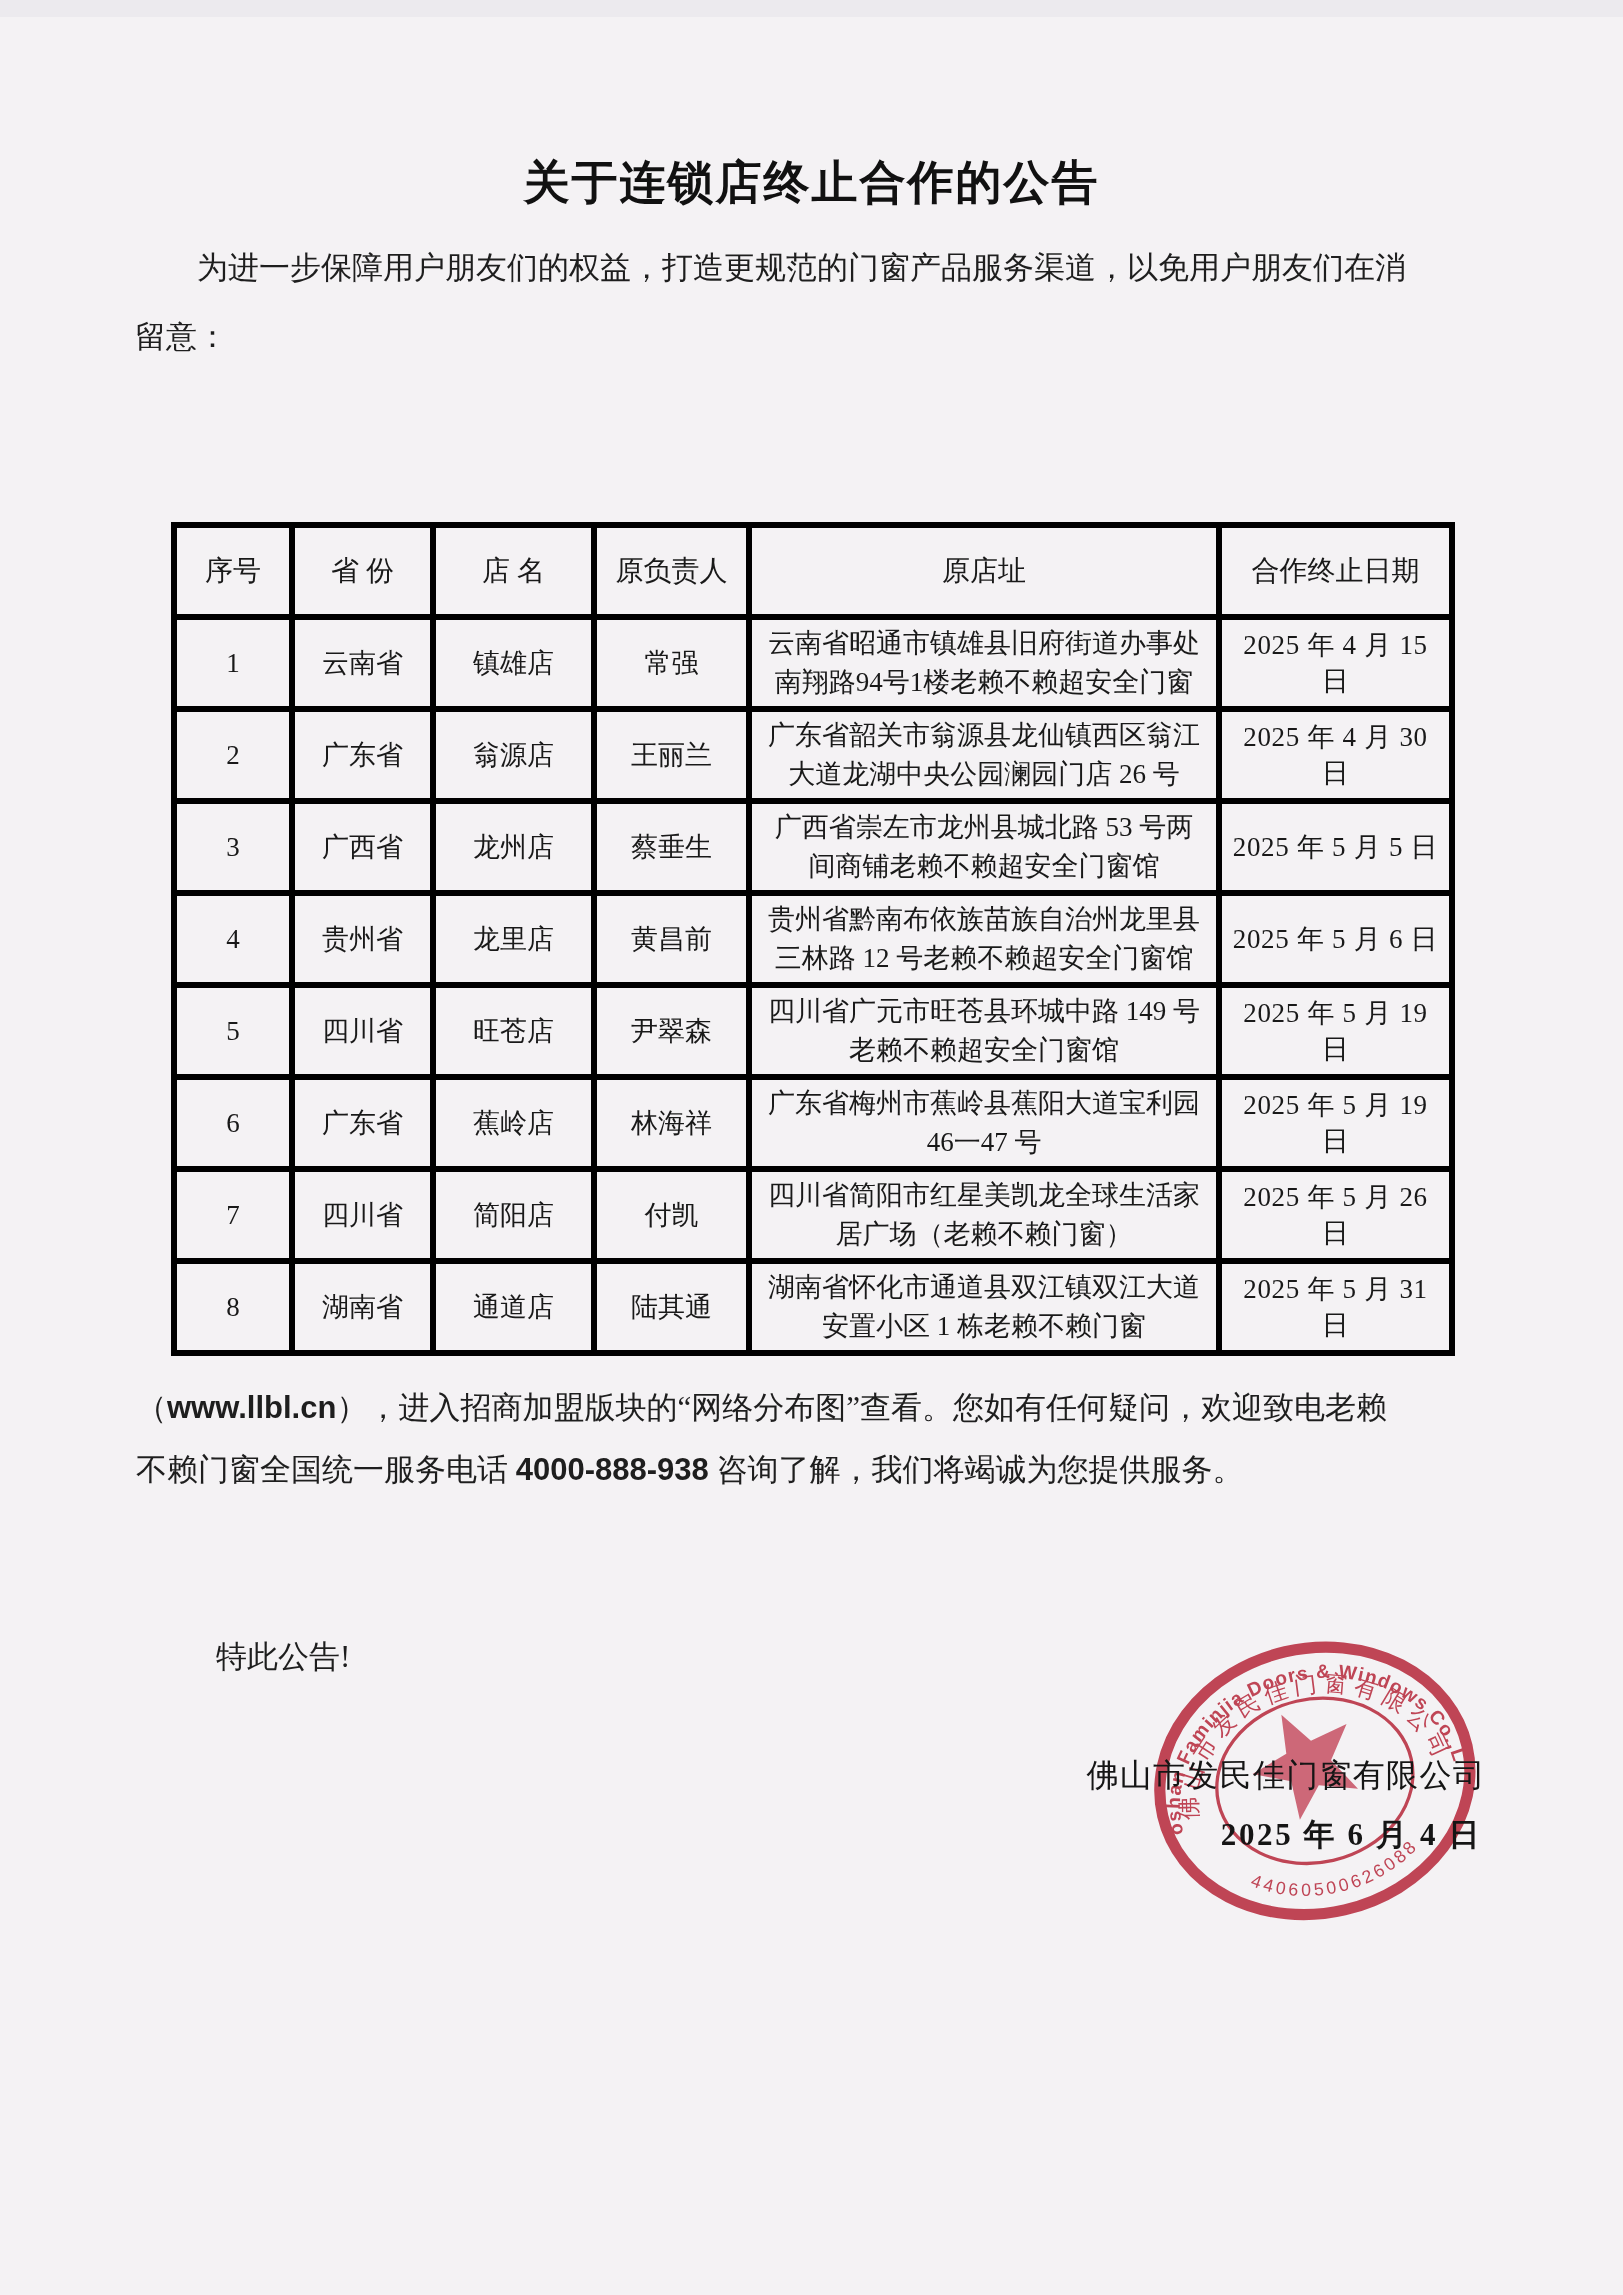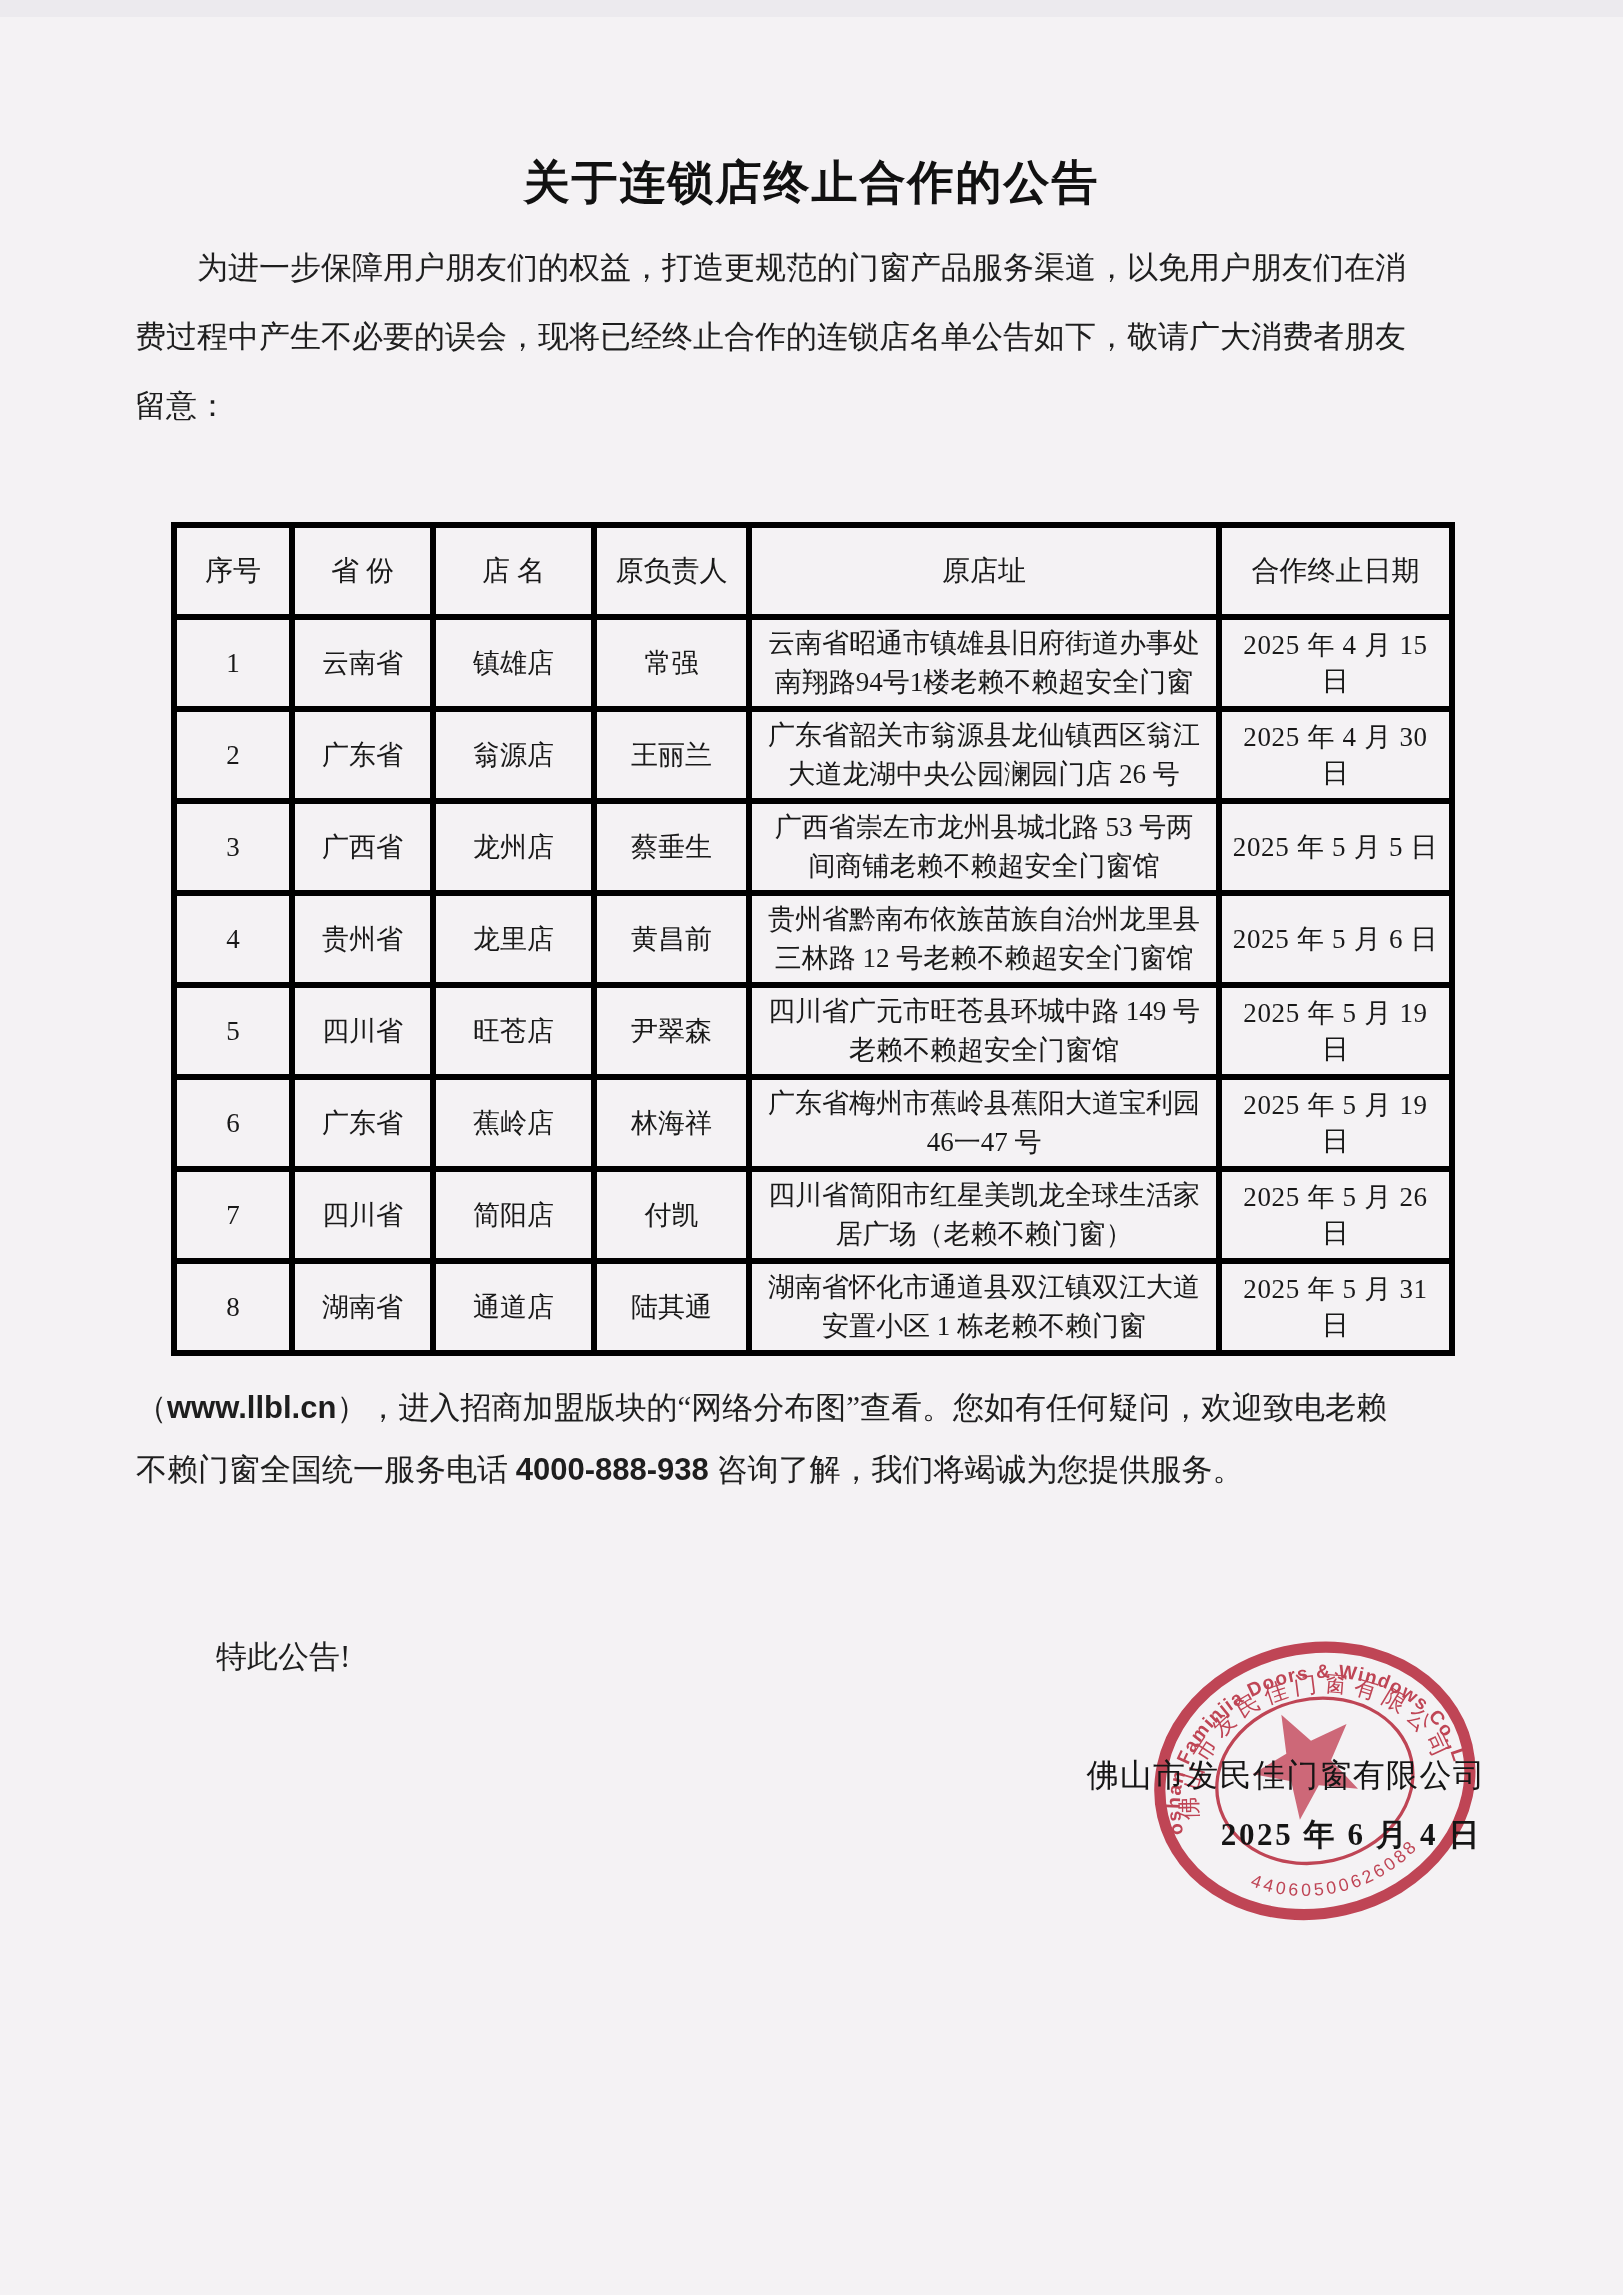--- a/index.html
+++ b/index.html
@@ -62,21 +62,20 @@
 </style>
 </head>
 <body>
 
 <div class="scan-edge"></div>
 
 <div class="page-title">关于连锁店终止合作的公告</div>
 
 <div class="intro">
   <div class="intro-line first">为进一步保障用户朋友们的权益，打造更规范的门窗产品服务渠道，以免用户朋友们在消</div>
-  <div class="intro-line">费过程中产生不必要的误会，现将已经终止合作的连锁店名单公告如下，敬请广大消费者朋友</div>
   <div class="intro-line">留意：</div>
 </div>
 
 <table class="term-table">
   <colgroup>
     <col style="width:118px">
       <col style="width:141px">
       <col style="width:161px">
     <col style="width:155px">
       <col style="width:470px">

